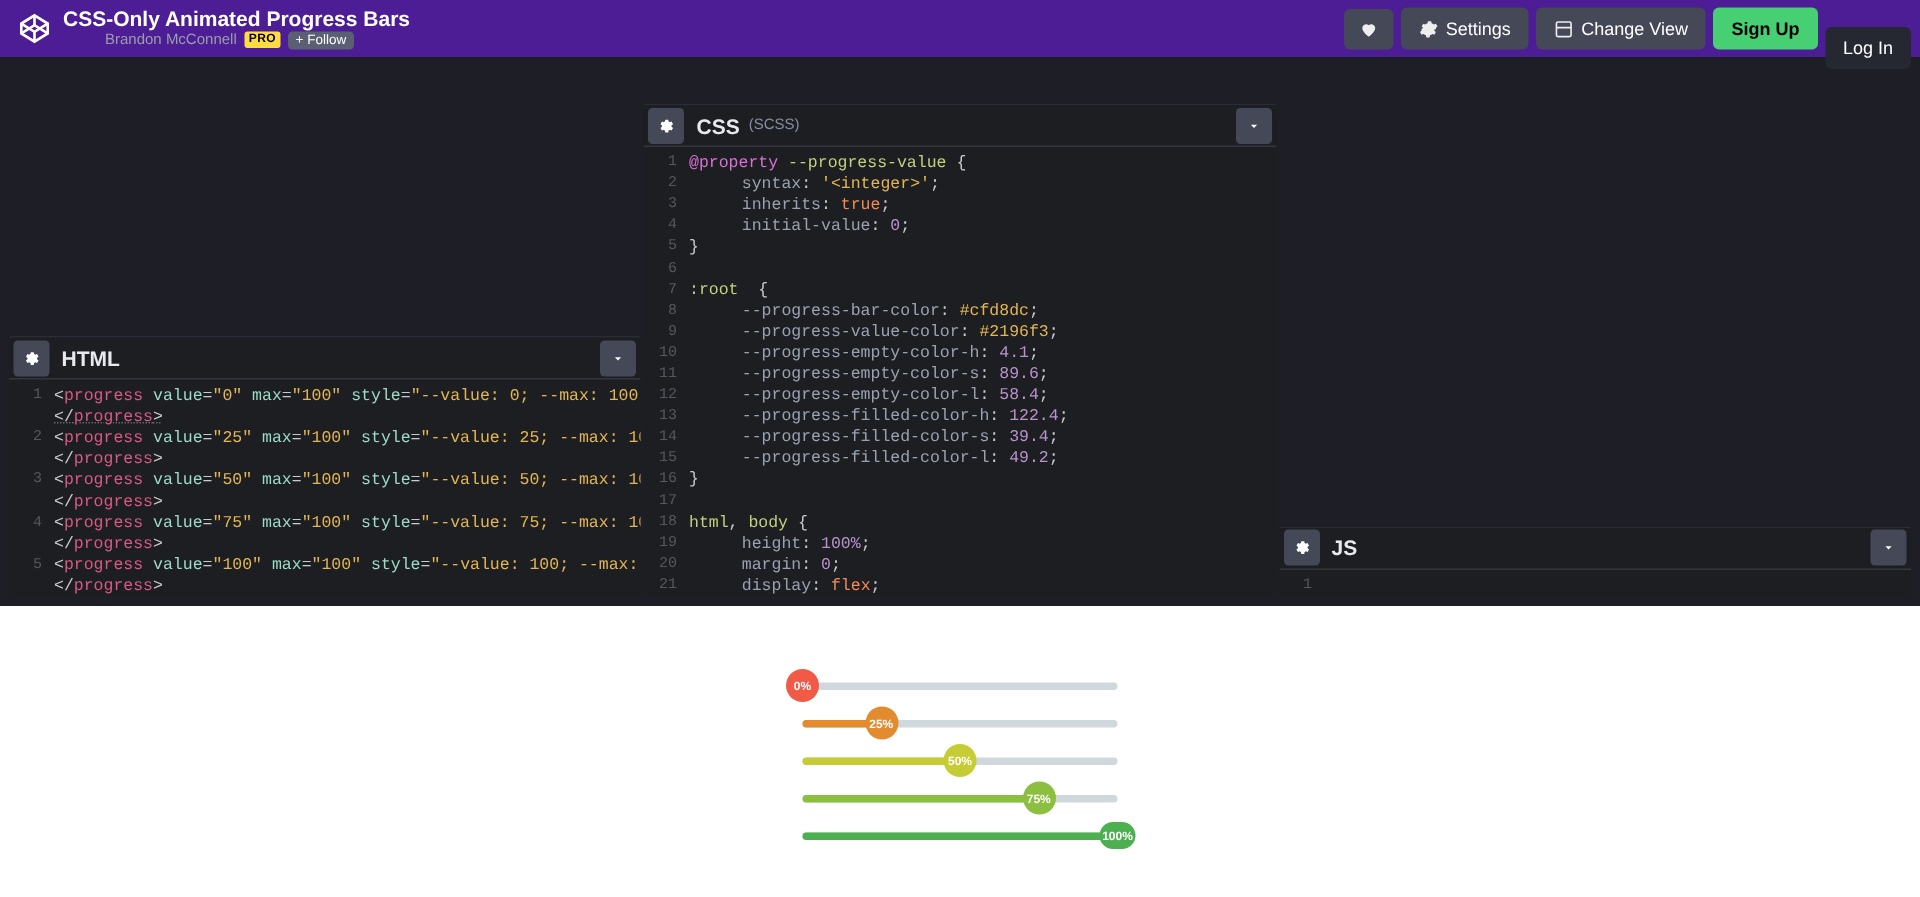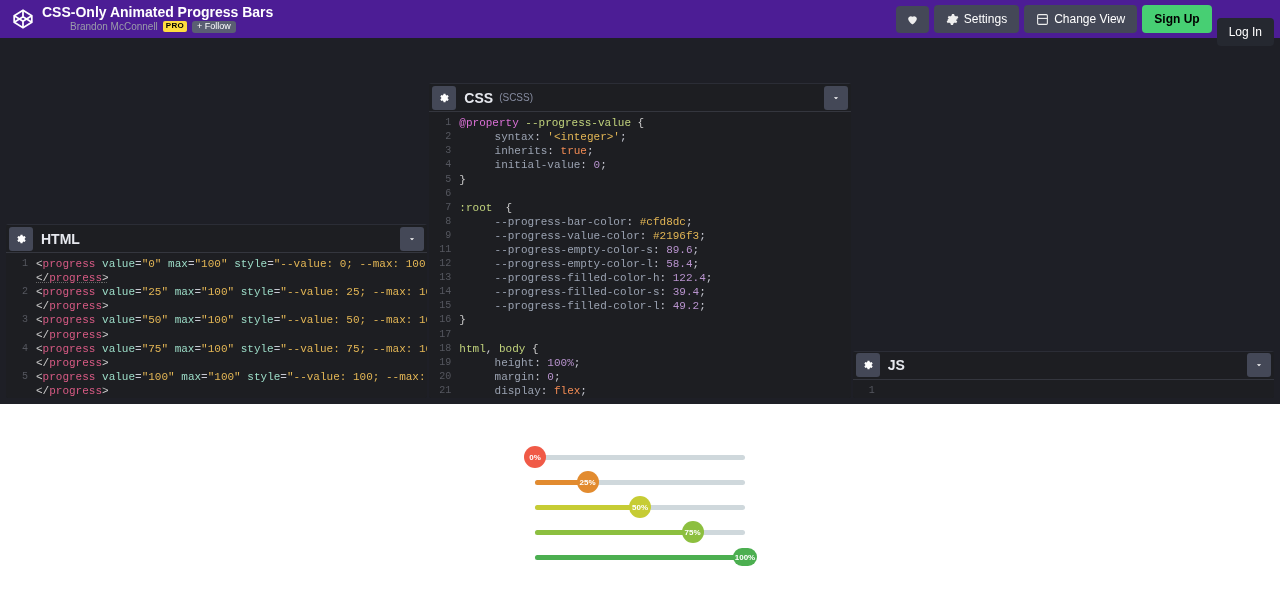--- a/index.html
+++ b/index.html
@@ -215,20 +215,21 @@
     <div class="editor" id="css-editor">
         <div class="line"><div class="gutter">1</div><div class="code"><span class="tok-rule">@property</span> <span class="tok-sel">--progress-value</span> <span class="tok-punc">{</span></div></div>
         <div class="line"><div class="gutter">2</div><div class="code">  <span class="tok-prop">syntax</span>: <span class="tok-string">'&lt;integer&gt;'</span>;</div></div>
         <div class="line"><div class="gutter">3</div><div class="code">  <span class="tok-prop">inherits</span>: <span class="tok-val">true</span>;</div></div>
         <div class="line"><div class="gutter">4</div><div class="code">  <span class="tok-prop">initial-value</span>: <span class="tok-num">0</span>;</div></div>
         <div class="line"><div class="gutter">5</div><div class="code"><span class="tok-punc">}</span></div></div>
         <div class="line"><div class="gutter">6</div><div class="code"></div></div>
         <div class="line"><div class="gutter">7</div><div class="code"><span class="tok-sel">:root</span>  <span class="tok-punc">{</span></div></div>
         <div class="line"><div class="gutter">8</div><div class="code">  <span class="tok-prop">--progress-bar-color</span>: <span class="tok-hex">#cfd8dc</span>;</div></div>
         <div class="line"><div class="gutter">9</div><div class="code">  <span class="tok-prop">--progress-value-color</span>: <span class="tok-hex">#2196f3</span>;</div></div>
+        <div class="line"><div class="gutter">10</div><div class="code">  <span class="tok-prop">--progress-empty-color-h</span>: <span class="tok-num">4.1</span>;</div></div>
         <div class="line"><div class="gutter">11</div><div class="code">  <span class="tok-prop">--progress-empty-color-s</span>: <span class="tok-num">89.6</span>;</div></div>
         <div class="line"><div class="gutter">12</div><div class="code">  <span class="tok-prop">--progress-empty-color-l</span>: <span class="tok-num">58.4</span>;</div></div>
         <div class="line"><div class="gutter">13</div><div class="code">  <span class="tok-prop">--progress-filled-color-h</span>: <span class="tok-num">122.4</span>;</div></div>
         <div class="line"><div class="gutter">14</div><div class="code">  <span class="tok-prop">--progress-filled-color-s</span>: <span class="tok-num">39.4</span>;</div></div>
         <div class="line"><div class="gutter">15</div><div class="code">  <span class="tok-prop">--progress-filled-color-l</span>: <span class="tok-num">49.2</span>;</div></div>
         <div class="line"><div class="gutter">16</div><div class="code"><span class="tok-punc">}</span></div></div>
         <div class="line"><div class="gutter">17</div><div class="code"></div></div>
         <div class="line"><div class="gutter">18</div><div class="code"><span class="tok-sel">html</span>, <span class="tok-sel">body</span> <span class="tok-punc">{</span></div></div>
         <div class="line"><div class="gutter">19</div><div class="code">  <span class="tok-prop">height</span>: <span class="tok-num">100%</span>;</div></div>
         <div class="line"><div class="gutter">20</div><div class="code">  <span class="tok-prop">margin</span>: <span class="tok-num">0</span>;</div></div>

